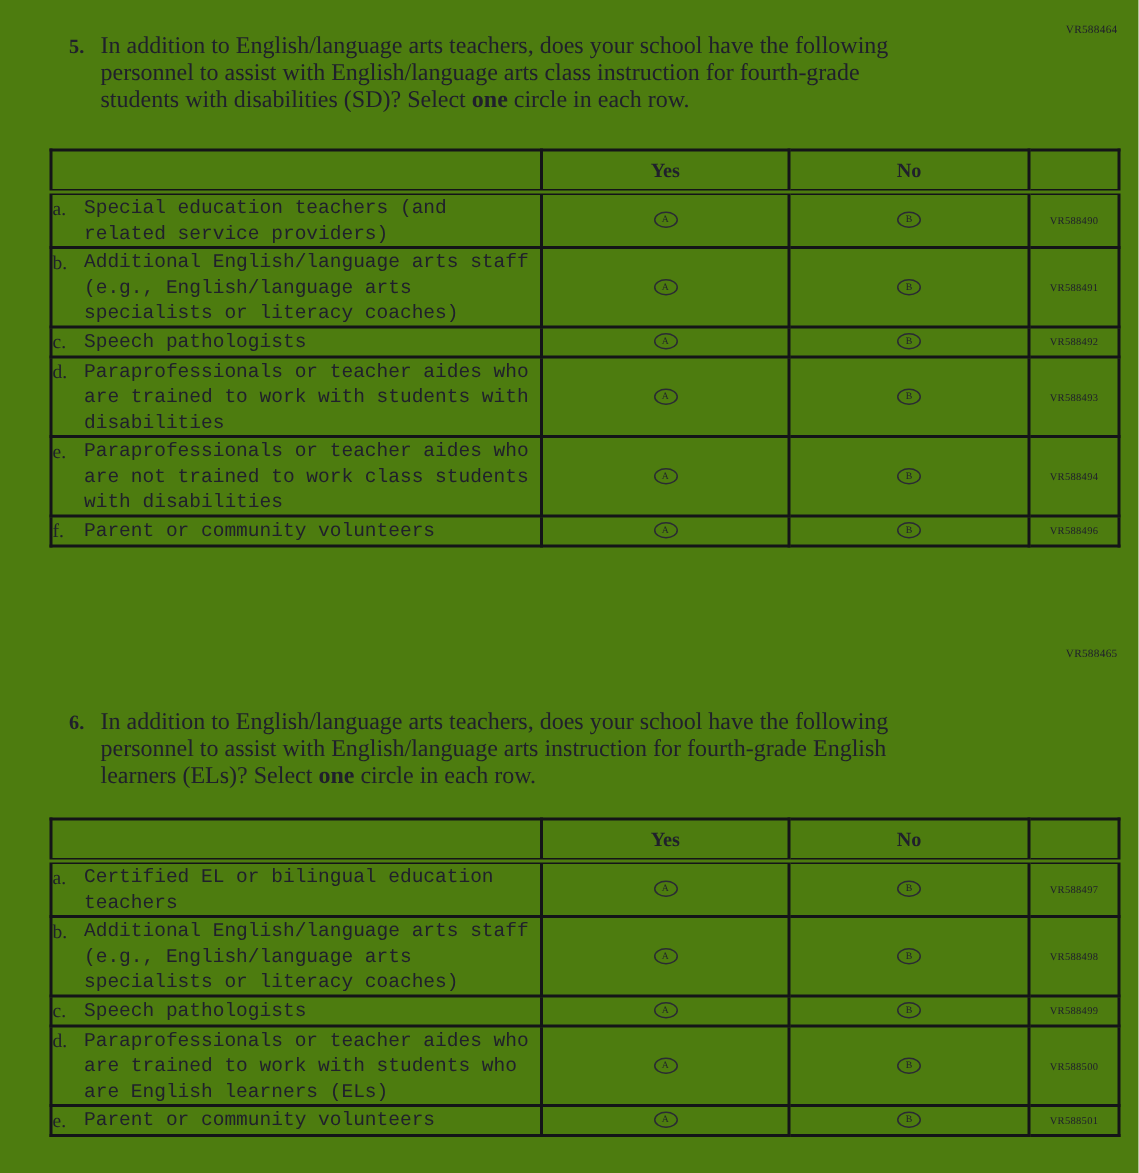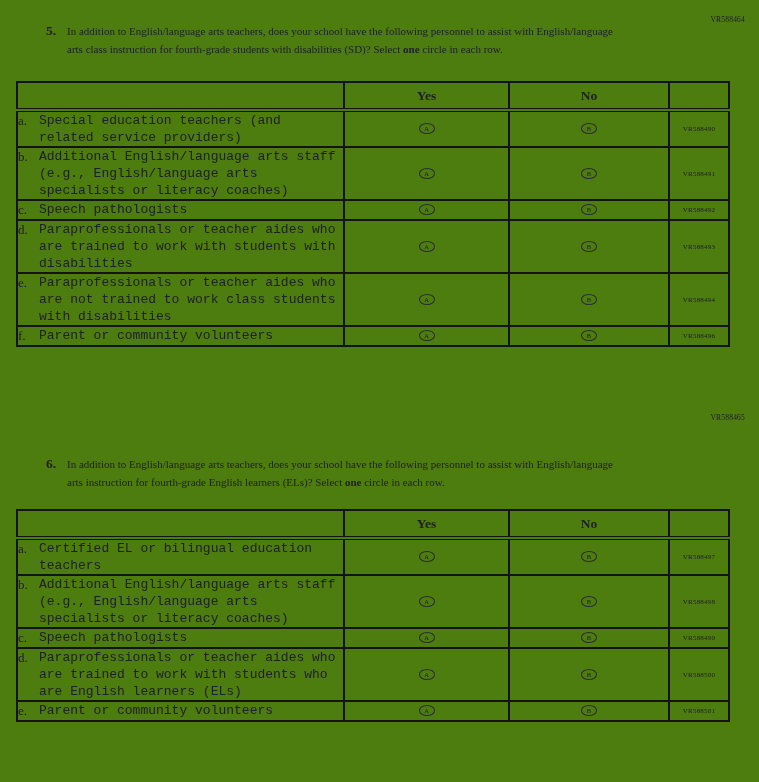--- a/index.html
+++ b/index.html
@@ -37,29 +37,29 @@
   }
   .qnum {
     font-weight: bold;
     font-size: 13.5px;
     line-height: 18px;
     width: 21px;
     flex: 0 0 21px;
   }
   .qtext {
     margin: 0;
-    font-size: 11px;
+    font-size: 16px;
     line-height: 18px;
     width: 562px;
   }
   .qtable {
     border-collapse: collapse;
     table-layout: fixed;
     width: 712px;
-    margin-left: 16px;
+    margin-left: 33px;
     margin-top: 23px;
   }
   .section-q6 .qtable { margin-top: 18px; }
   .qtable col.c-label { width: 327px; }
   .qtable col.c-yes   { width: 165px; }
   .qtable col.c-no    { width: 160px; }
   .qtable col.c-vr    { width: 60px;  }
   .qtable th, .qtable td {
     border: 2px solid #141418;
     padding: 0;

